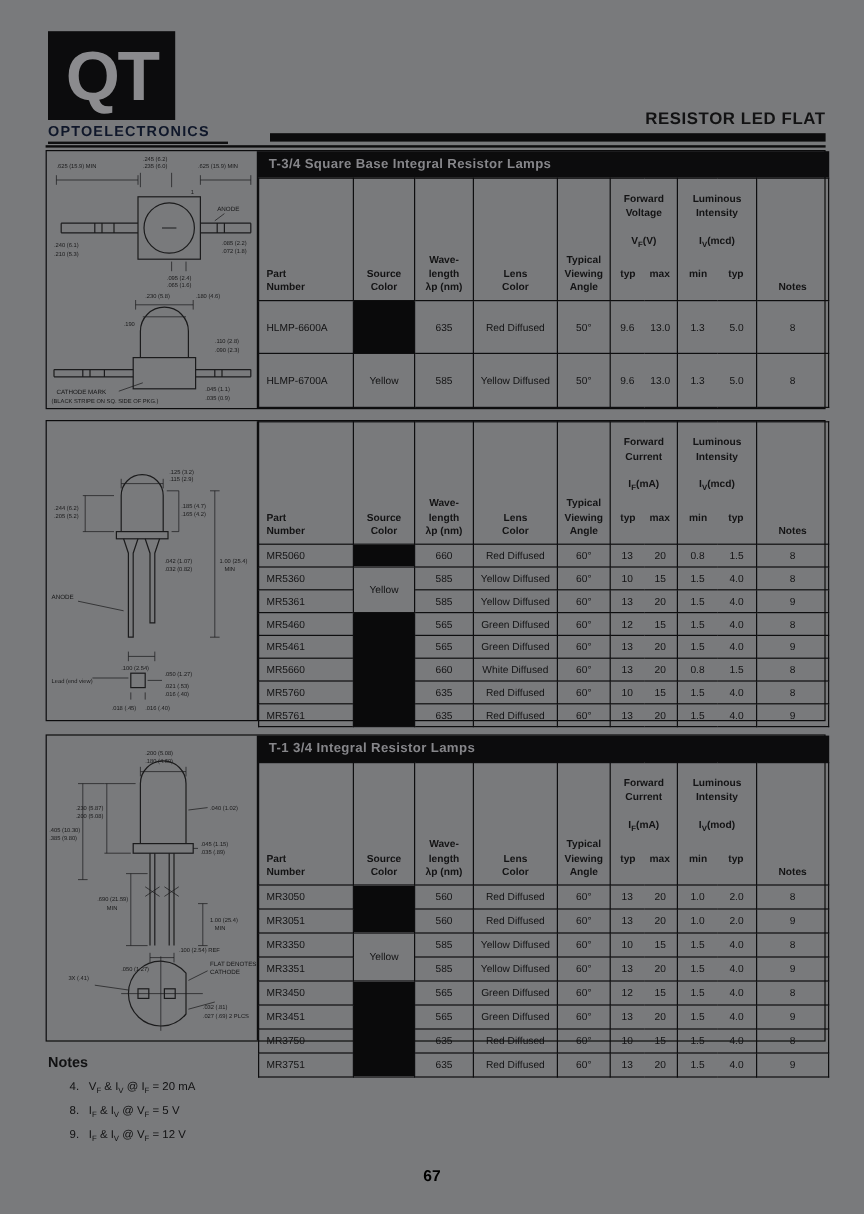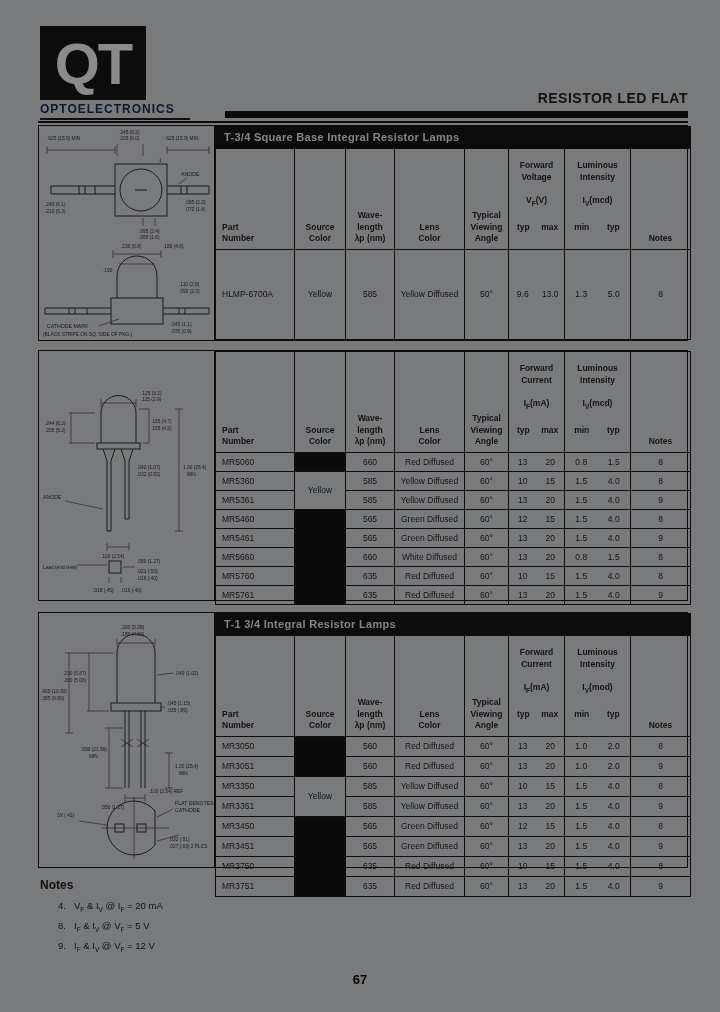--- a/index.html
+++ b/index.html
@@ -143,20 +143,32 @@
               <div>Luminous
 Intensity</div>
               <div>I<sub>V</sub>(mcd)</div>
               <div class="hsplit"><span>min</span><span>typ</span></div>
             </th>
             <th>Notes</th>
           </tr>
         </thead>
         <tbody>
             <tr>
+              <td class="part">HLMP-6600A</td>
+              <td class="src black"></td>
+              <td>635</td>
+              <td>Red Diffused</td>
+              <td>50°</td>
+              <td class="sp-l">9.6</td>
+              <td class="sp-r">13.0</td>
+              <td class="sp-l">1.3</td>
+              <td class="sp-r">5.0</td>
+              <td>8</td>
+            </tr>
+            <tr>
               <td class="part">HLMP-6700A</td>
               <td class="src">Yellow</td>
               <td>585</td>
               <td>Yellow Diffused</td>
               <td>50°</td>
               <td class="sp-l">9.6</td>
               <td class="sp-r">13.0</td>
               <td class="sp-l">1.3</td>
               <td class="sp-r">5.0</td>
               <td>8</td>

